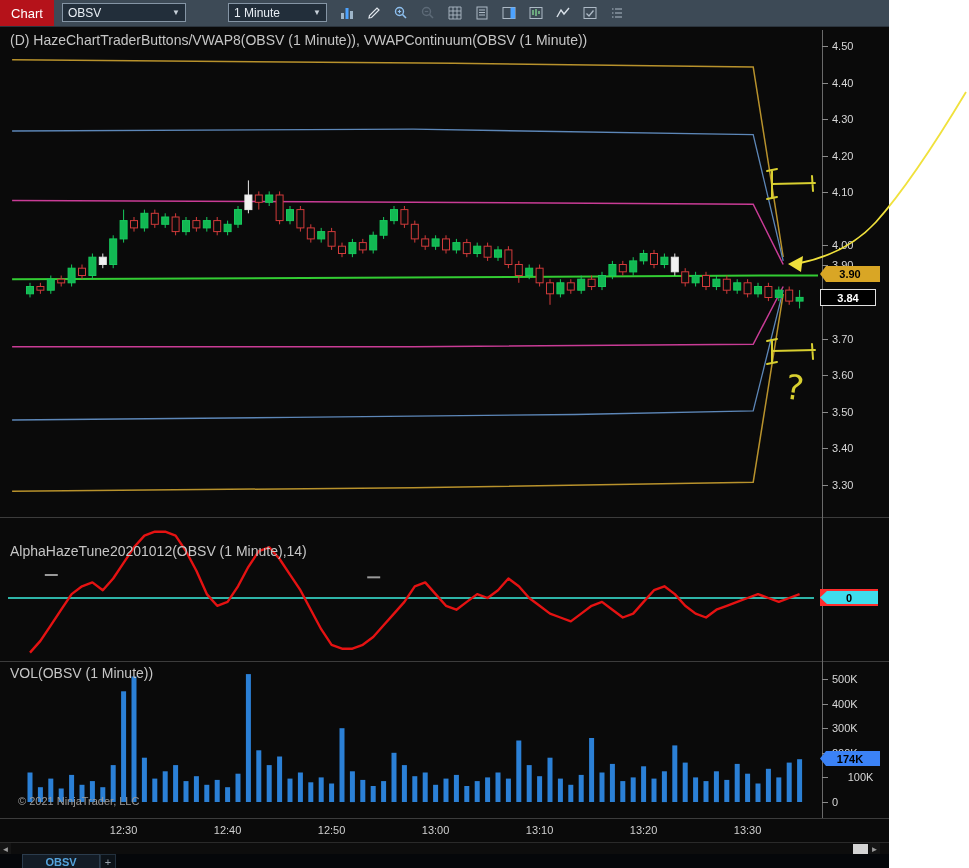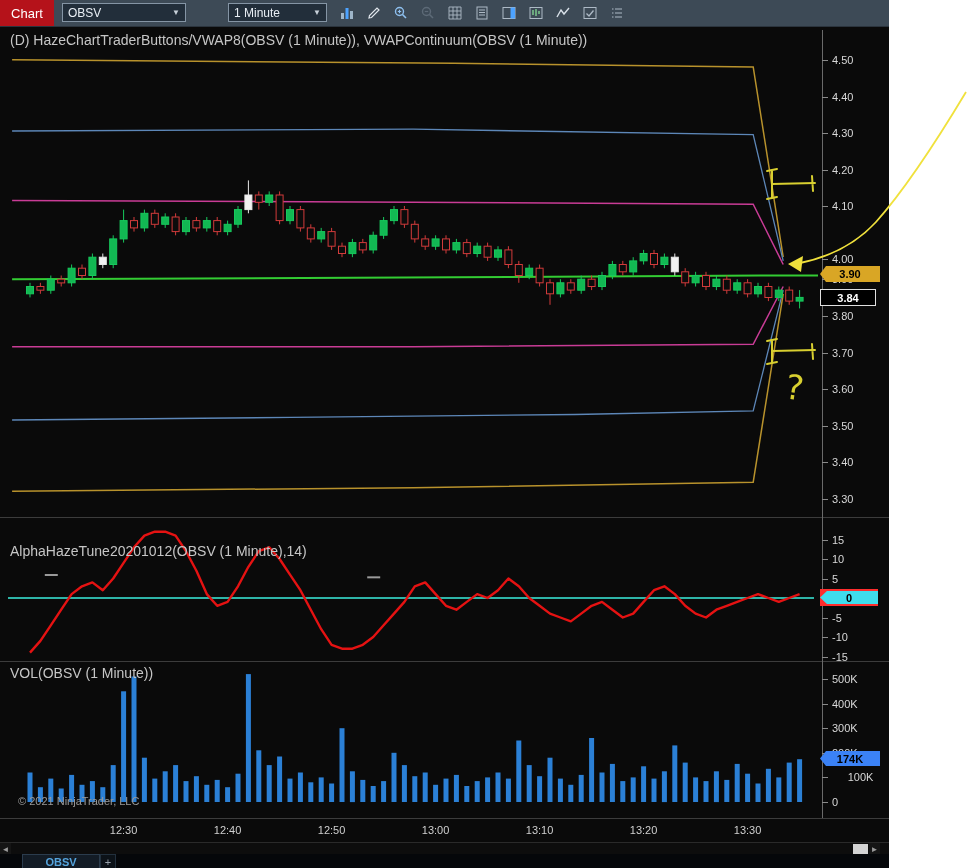--- a/index.html
+++ b/index.html
@@ -301,21 +301,21 @@
       <rect x="754.5" y="260.5" width="7" height="7.3" fill="#12b853" stroke="#17c95c" stroke-width="1"></rect>
       <line x1="768.4" y1="256.8" x2="768.4" y2="275.1" stroke="#d23b3b" stroke-width="1"></line>
       <rect x="764.9" y="260.5" width="7" height="11.0" fill="#0c0c0c" stroke="#d23b3b" stroke-width="1"></rect>
       <line x1="778.8000000000001" y1="260.5" x2="778.8000000000001" y2="275.1" stroke="#17c95c" stroke-width="1"></line>
       <rect x="775.3" y="264.1" width="7" height="7.3" fill="#12b853" stroke="#17c95c" stroke-width="1"></rect>
       <line x1="789.2" y1="260.5" x2="789.2" y2="278.8" stroke="#d23b3b" stroke-width="1"></line>
       <rect x="785.7" y="264.1" width="7" height="11.0" fill="#0c0c0c" stroke="#d23b3b" stroke-width="1"></rect>
       <line x1="799.6" y1="264.1" x2="799.6" y2="282.4" stroke="#17c95c" stroke-width="1"></line>
       <rect x="796.1" y="271.4" width="7" height="3.7" fill="#12b853" stroke="#17c95c" stroke-width="1"></rect>
     </svg>
-  <div class="axis-col" id="price-axis" style="top:30px;height:491px;">
+  <div class="axis-col" id="price-axis" style="top:16px;height:491px;">
       <div class="axis-label" style="top: 22px;">4.50</div>
       <div class="axis-label" style="top: 58.583px;">4.40</div>
       <div class="axis-label" style="top: 95.166px;">4.30</div>
       <div class="axis-label" style="top: 131.749px;">4.20</div>
       <div class="axis-label" style="top: 168.332px;">4.10</div>
       <div class="axis-label" style="top: 204.915px; margin-top: 16px;">4.00</div>
       <div class="axis-label" style="top: 241.498px;">3.90</div>
       <div class="axis-label" style="top: 278.081px;">3.80</div>
       <div class="axis-label" style="top: 314.664px;">3.70</div>
       <div class="axis-label" style="top: 351.247px;">3.60</div>
@@ -326,29 +326,20 @@
 
   <div class="sep" style="top:517px;"></div>
 
   <div class="panel-title" style="top:497px;margin-top:46px;">AlphaHazeTune20201012(OBSV (1 Minute),14)</div>
   <svg id="osc-svg" class="panel-svg" style="top:517px;" width="889" height="144">
       <line x1="8" y1="81" x2="814" y2="81" stroke="#2eb5a8" stroke-width="2"></line>
       <polyline points="30.0,135.6 40.4,123.9 50.8,108.3 61.2,92.7 71.6,77.1 82.0,69.3 92.4,65.4 102.8,73.2 113.2,61.5 123.6,45.9 134.0,30.3 144.4,18.6 154.8,14.7 165.2,14.7 175.6,18.6 186.0,34.2 196.4,53.7 206.8,77.1 217.2,88.8 227.6,84.9 238.0,69.3 248.4,49.8 258.8,34.2 269.2,30.3 279.6,42.0 290.0,57.6 300.4,73.2 310.8,92.7 321.2,112.2 331.6,127.8 342.0,131.7 352.4,131.7 362.8,127.8 373.2,120.0 383.6,108.3 394.0,96.6 404.4,84.9 414.8,69.3 425.2,65.4 435.6,77.1 446.0,88.8 456.4,92.7 466.8,84.9 477.2,77.1 487.6,81.0 498.0,73.2 508.4,61.5 518.8,69.3 529.2,81.0 539.6,88.8 550.0,96.6 560.4,100.5 570.8,104.4 581.2,96.6 591.6,88.8 602.0,84.9 612.4,92.7 622.8,100.5 633.2,96.6 643.6,84.9 654.0,73.2 664.4,69.3 674.8,77.1 685.2,88.8 695.6,96.6 706.0,100.5 716.4,92.7 726.8,88.8 737.2,84.9 747.6,81.0 758.0,77.1 768.4,81.0 778.8,84.9 789.2,81.0 799.6,77.1" fill="none" stroke="#e51212" stroke-width="2.4" stroke-linejoin="round"></polyline>
       <line x1="44.8" y1="57.989999999999995" x2="57.8" y2="57.989999999999995" stroke="#9a9a9a" stroke-width="2"></line>
       <line x1="367.2" y1="60.33" x2="380.2" y2="60.33" stroke="#9a9a9a" stroke-width="2"></line>
     </svg>
-  <div class="axis-col" id="osc-axis" style="top:517px;height:144px;">
-      <div class="axis-label" style="top: 14.5px;">15</div>
-      <div class="axis-label" style="top: 34px;">10</div>
-      <div class="axis-label" style="top: 53.5px;">5</div>
-      <div class="axis-label" style="top: 73px;">0</div>
-      <div class="axis-label" style="top: 92.5px;">-5</div>
-      <div class="axis-label" style="top: 112px;">-10</div>
-      <div class="axis-label" style="top: 131.5px;">-15</div>
-    </div>
 
   <div class="sep" style="top:661px;"></div>
 
   <div class="panel-title" style="top:665px;">VOL(OBSV (1 Minute))</div>
   <svg id="vol-svg" class="panel-svg" style="top:661px;" width="889" height="157">
       <rect x="27.5" y="111.5" width="5" height="29.5" fill="#2b80d6"></rect>
       <rect x="37.9" y="126.2" width="5" height="14.8" fill="#2b80d6"></rect>
       <rect x="48.3" y="117.6" width="5" height="23.4" fill="#2b80d6"></rect>
       <rect x="58.7" y="127.5" width="5" height="13.5" fill="#2b80d6"></rect>
       <rect x="69.1" y="113.9" width="5" height="27.1" fill="#2b80d6"></rect>

